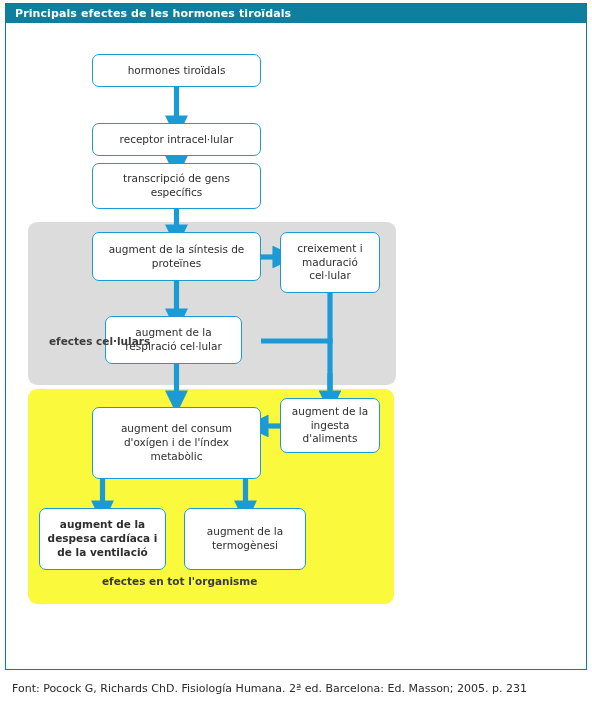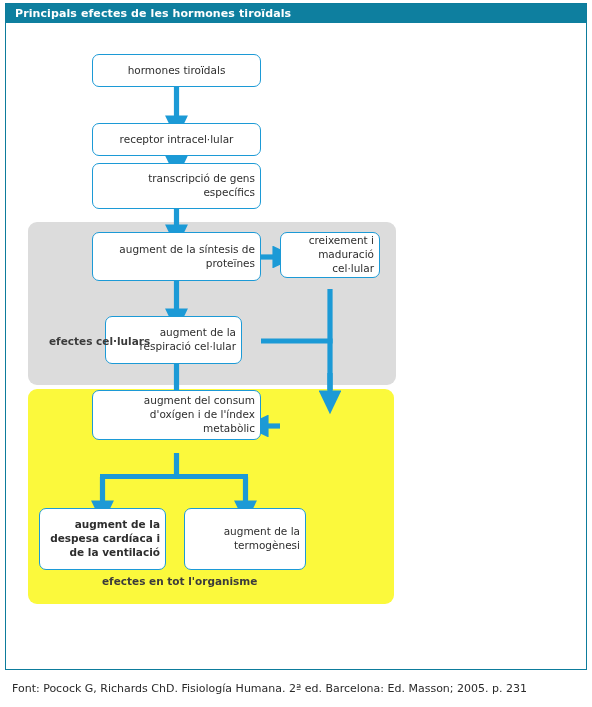--- a/index.html
+++ b/index.html
@@ -99,34 +99,34 @@
   
   .nodebox {
     position: absolute;
     box-sizing: border-box;
     background: #ffffff;
     border: 1.6px solid #1c9ad6;
     border-radius: 7px;
     display: flex;
     align-items: center;
     justify-content: center;
-    text-align: right;
+    text-align: center;
     font-size: 10.5px;
     color: #2e2e2e;
     line-height: 1.32;
     padding: 2px 5px;
   }
 
   #box-hormones      { left: 86px;  top: 31px;  width: 169px; height: 33px; }
   #box-receptor      { left: 86px;  top: 100px; width: 169px; height: 33px; }
   #box-transcripcio  { left: 86px;  top: 136px; width: 169px; height: 46px; top: 140px; }
   #box-sintesi       { left: 86px;  top: 209px; width: 169px; height: 49px; }
-  #box-creixement    { left: 274px; top: 209px; width: 100px; height: 46px; }
+  #box-creixement    { left: 274px; top: 209px; width: 100px; height: 61px; }
   #box-respiracio    { left: 99px;  top: 293px; width: 137px; height: 48px; }
-  #box-consum        { left: 86px;  top: 367px; width: 169px; height: 50px; }
+  #box-consum        { left: 86px;  top: 384px; width: 169px; height: 72px; }
   #box-ingesta       { left: 274px; top: 375px; width: 100px; height: 55px; }
   #box-despesa       { left: 33px;  top: 485px; width: 127px; height: 62px; font-weight: bold; }
   #box-termogenesi   { left: 178px; top: 485px; width: 122px; height: 62px; }
 
   
   #connectors {
     position: absolute;
     left: 0;
     top: 0;
     width: 580px;
@@ -213,20 +213,23 @@
     </div>
     <div class="nodebox" id="box-creixement">
       <span>creixement i maduració cel·lular</span>
     </div>
     <div class="nodebox" id="box-respiracio">
       <span>augment de la respiració cel·lular</span>
     </div>
     <div class="nodebox" id="box-consum">
       <span>augment del consum d'oxígen i de l'índex metabòlic</span>
     </div>
+    <div class="nodebox" id="box-ingesta">
+      <span>augment de la ingesta d'aliments</span>
+    </div>
     <div class="nodebox" id="box-despesa">
       <span>augment de la despesa cardíaca i de la ventilació</span>
     </div>
     <div class="nodebox" id="box-termogenesi">
       <span>augment de la termogènesi</span>
     </div>
 
     <div class="panel-label" id="label-cellular">efectes cel·lulars</div>
     <div class="panel-label" id="label-organism">efectes en tot l'organisme</div>
 

